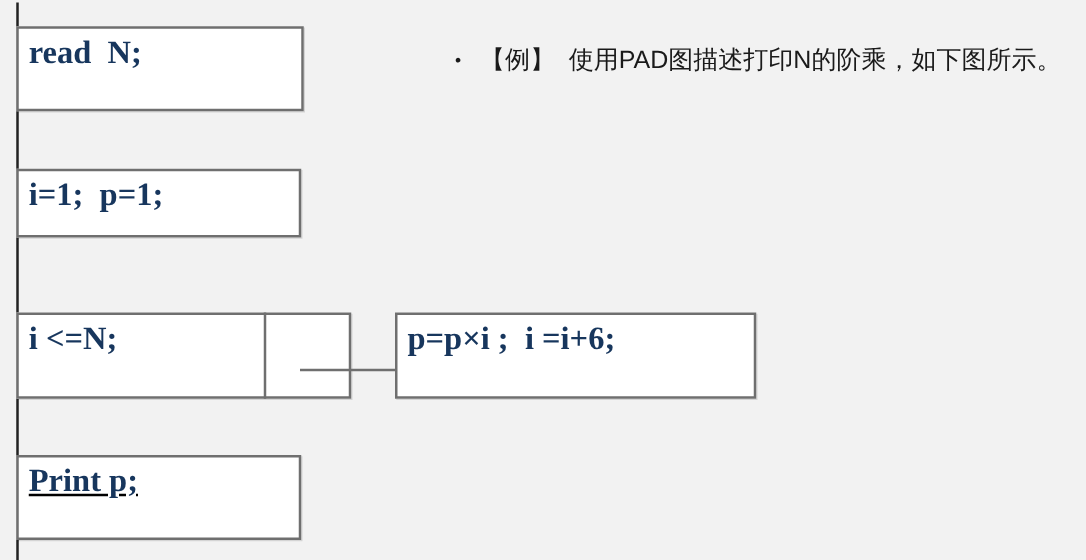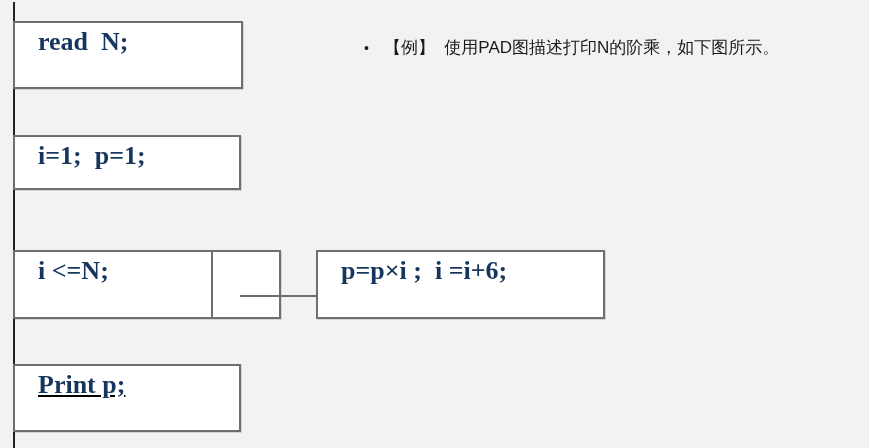--- a/index.html
+++ b/index.html
@@ -19,21 +19,21 @@
   }
   .pbox {
     position: absolute;
     background: #ffffff;
     border: 2px solid #6f6f6f;
     box-sizing: border-box;
     box-shadow: 1px 1px 0 rgba(0,0,0,0.12);
   }
   .code {
     display: block;
-    padding: 5px 0 0 23px;
+    padding: 5px 0 0 8px;
     font-family: "Liberation Serif", serif;
     font-weight: bold;
     font-size: 26px;
     line-height: 1.1;
     color: #17365d;
     white-space: pre;
   }
   #box-read  { left: 13px;  top: 21px;  width: 230px; height: 68px; }
   #box-init  { left: 13px;  top: 135px; width: 228px; height: 55px; }
   #box-while { left: 13px;  top: 250px; width: 268px; height: 69px; }
@@ -58,21 +58,21 @@
     align-items: center;
   }
   .bullet {
     font-size: 14px;
     color: #1a1a1a;
     margin-right: 15px;
     line-height: 22px;
   }
   .caption-text {
     font-family: "Liberation Sans", sans-serif;
-    font-size: 17px;
+    font-size: 20px;
     line-height: 22px;
     color: #1a1a1a;
     white-space: pre;
   }
 </style>
 </head>
 <body>
 
 <div class="slide">
 

